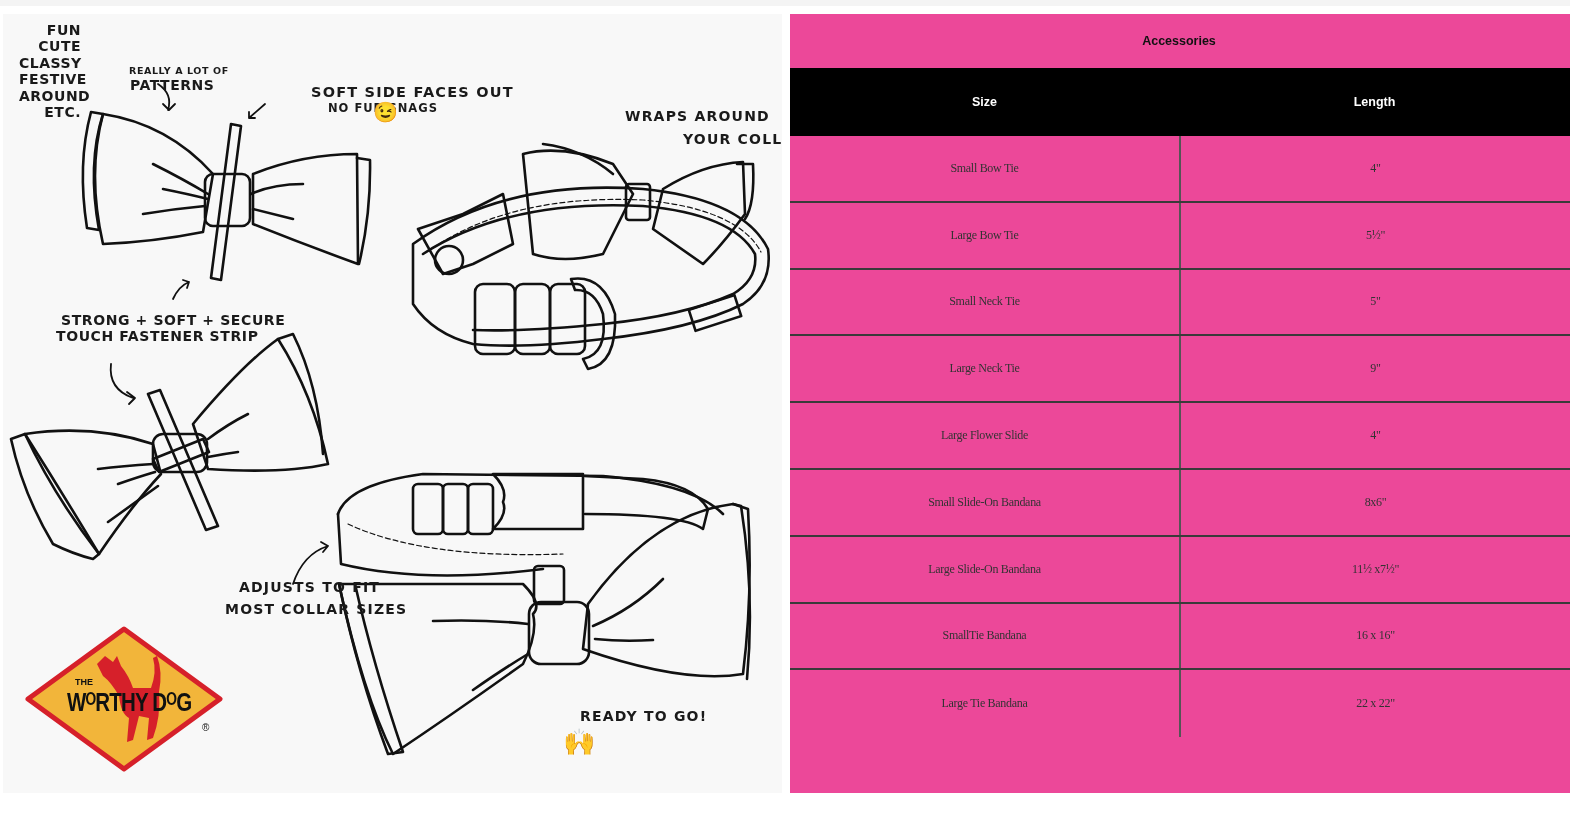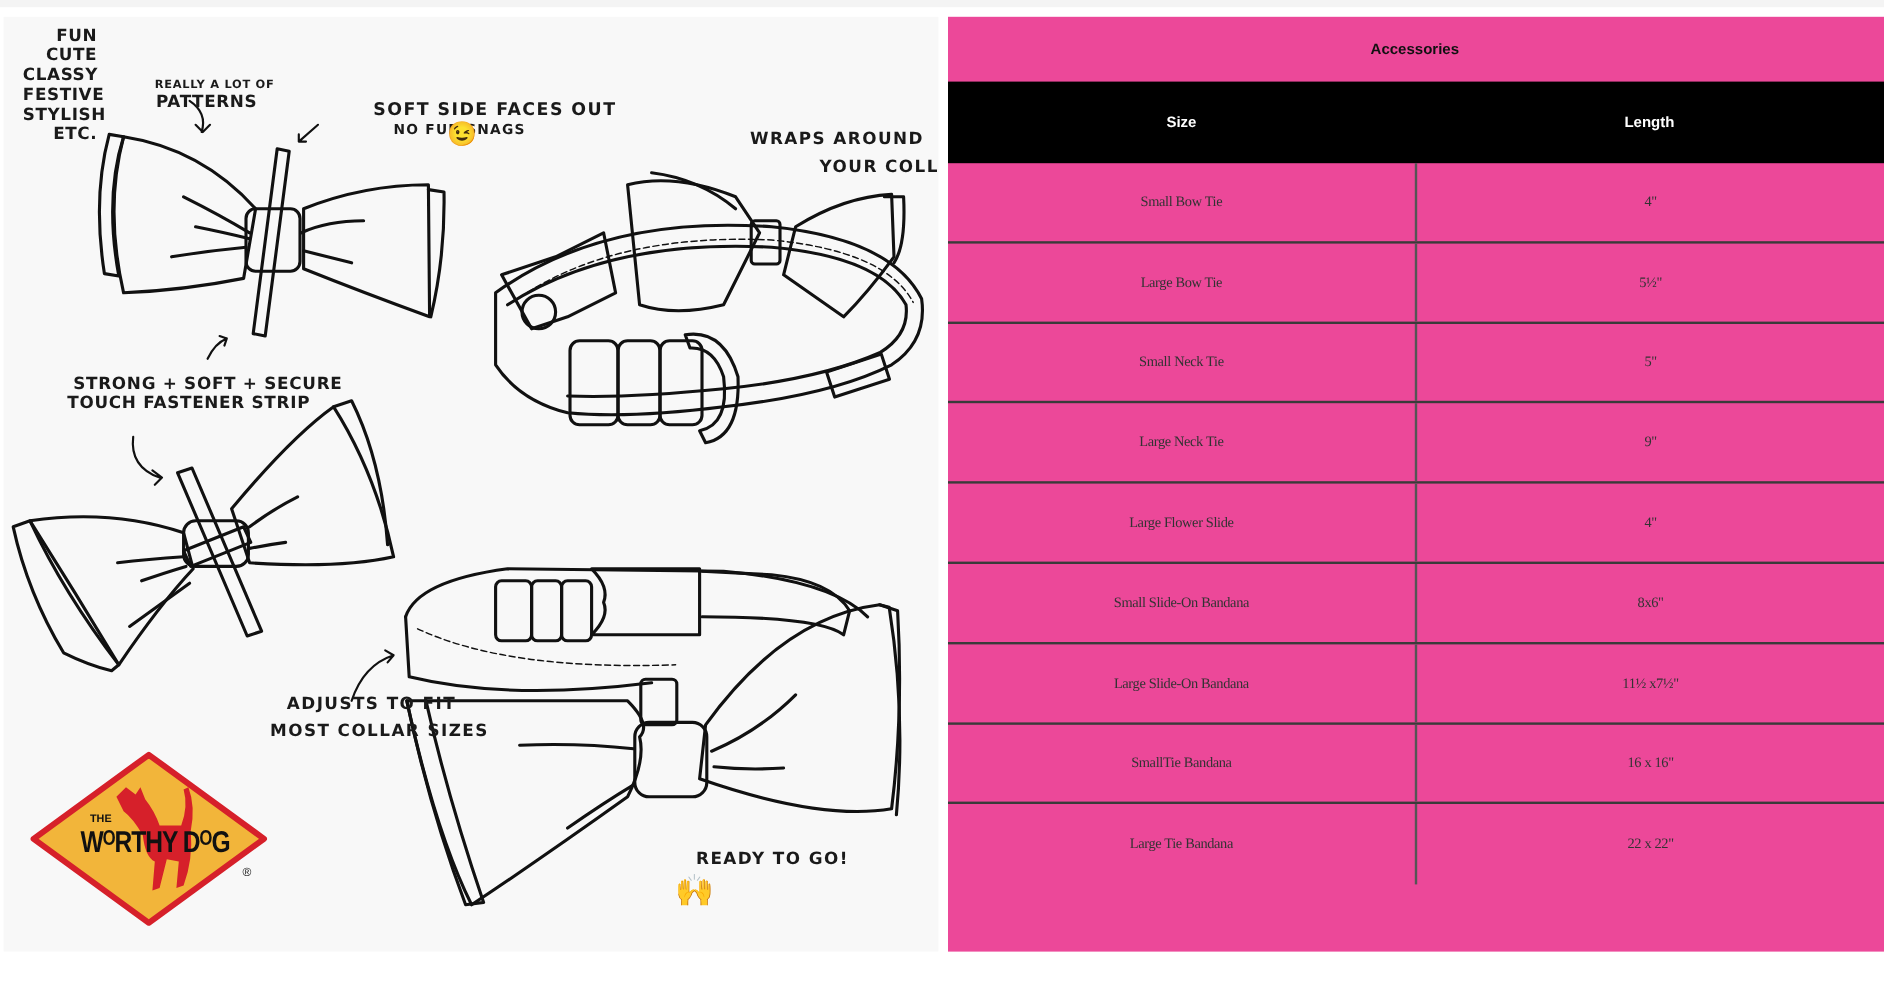--- a/index.html
+++ b/index.html
@@ -103,21 +103,21 @@
       <path d="M590 612 Q630 595 660 565 M592 625 Q620 628 650 626"></path>
     </g>
     <path d="M290 570 Q300 540 325 532 M318 528 L325 532 L320 538" stroke-width="1.8"></path>
   </svg>
 
   <div class="lbl-stack">
     <div>FUN</div>
     <div>CUTE</div>
     <div>CLASSY</div>
     <div>FESTIVE</div>
-    <div>STYLISH</div>
+    <div>AROUND</div>
     <div>ETC.</div>
   </div>
   <div class="lbl" style="left:78px; top:51px; font-size:9.5px; letter-spacing:0.6px;">REALLY A LOT OF</div>
   <div class="lbl" style="left:79px; top:63px; font-size:14px; letter-spacing:0.5px;">PATTERNS</div>
 
   <div class="lbl" style="left:260px; top:70px; font-size:14.5px; letter-spacing:1.2px;">SOFT SIDE FACES OUT</div>
   <div class="lbl" style="left:277px; top:87px; font-size:11.5px; letter-spacing:1px;">NO FUR SNAGS</div>
   <div class="emoji" style="left:370px; top:88px;">😉</div>
 
   <div class="lbl" style="left:574px; top:94px; font-size:14px; letter-spacing:1.2px;">WRAPS AROUND</div>

